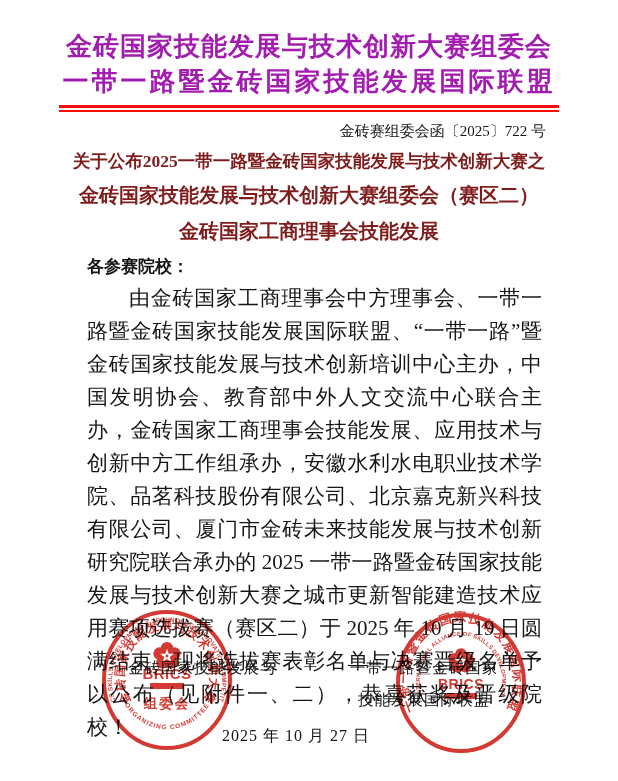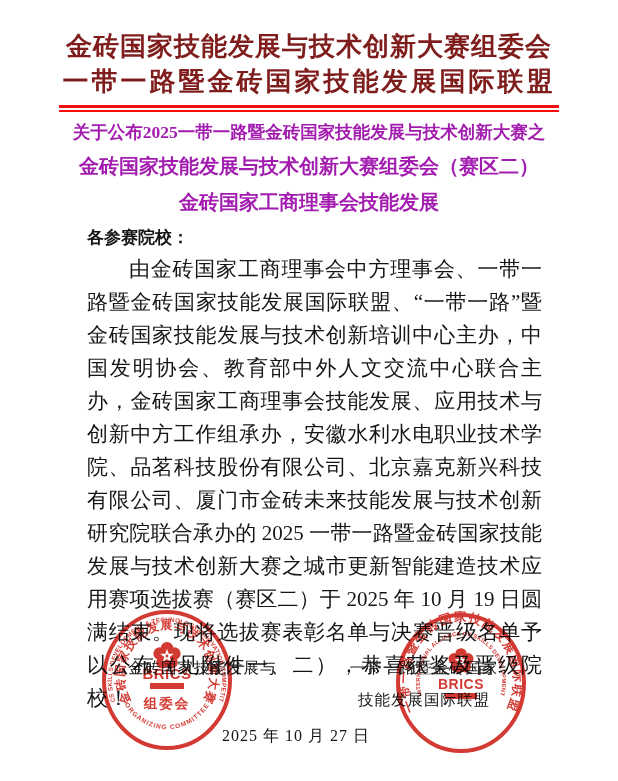--- a/index.html
+++ b/index.html
@@ -2,30 +2,30 @@
 <html><head>
 <meta charset="utf-8">
 <style>
   html,body { margin:0; padding:0; background:#ffffff; }
   .page {
     position:relative; width:618px; height:781px; background:#ffffff;
     font-family:"Liberation Serif","DejaVu Serif",serif; color:#151515;
     overflow:hidden;
   }
   
-  .red-head { padding-top:30px; text-align:center; color:#7f1d1d; font-weight:bold; }
+  .red-head { padding-top:30px; text-align:center; color:#a21caf; font-weight:bold; }
   .red-line1 { font-size:26px; line-height:34px; letter-spacing:1px; }
   .red-line2 { font-size:26px; line-height:36px; letter-spacing:3px; }
   .double-rule { width:500px; margin:5px auto 0 auto; }
   .rule-thick { height:3px; background:#f40e0e; }
   .rule-thin  { height:2px; background:#f40e0e; margin-top:2px; }
   .doc-number { margin-top:9px; padding-right:72px; text-align:right; font-size:15px; line-height:20px; }
 
   
-  .title-block { margin-top:7px; text-align:center; font-weight:bold; color:#a21caf; }
+  .title-block { margin-top:7px; text-align:center; font-weight:bold; color:#7f1d1d; }
   .title-l1 { font-size:17.5px; line-height:26px; }
   .title-l2 { font-size:20px; line-height:30px; margin-top:6px; }
   .title-l3 { font-size:20px; line-height:30px; margin-top:6px; }
 
   
   .salutation { margin:9px 0 0 87px; font-size:17px; font-weight:bold; }
   .body-text {
     width:455px; margin:4px 0 0 87px;
     font-size:21px; line-height:33px; text-align:justify; text-indent:2em;
   }
@@ -51,20 +51,21 @@
 
   <div class="red-head">
     <div class="red-line1">金砖国家技能发展与技术创新大赛组委会</div>
     <div class="red-line2">一带一路暨金砖国家技能发展国际联盟</div>
     <div class="double-rule">
       <div class="rule-thick"></div>
       <div class="rule-thin"></div>
     </div>
   </div>
 
+  <div class="doc-number">金砖赛组委会函〔2025〕722 号</div>
 
   <div class="title-block">
     <div class="title-l1">关于公布2025一带一路暨金砖国家技能发展与技术创新大赛之</div>
     <div class="title-l2">金砖国家技能发展与技术创新大赛组委会（赛区二）</div>
     <div class="title-l3">金砖国家工商理事会技能发展</div>
   </div>
 
   <div class="salutation">各参赛院校：</div>
   <p class="body-text">由金砖国家工商理事会中方理事会、一带一路暨金砖国家技能发展国际联盟、“一带一路”暨金砖国家技能发展与技术创新培训中心主办，中国发明协会、教育部中外人文交流中心联合主办，金砖国家工商理事会技能发展、应用技术与创新中方工作组承办，安徽水利水电职业技术学院、品茗科技股份有限公司、北京嘉克新兴科技有限公司、厦门市金砖未来技能发展与技术创新研究院联合承办的 2025 一带一路暨金砖国家技能发展与技术创新大赛之城市更新智能建造技术应用赛项选拔赛（赛区二）于 2025 年 10 月 19 日圆满结束。现将选拔赛表彰名单与决赛晋级名单予以公布（见附件一、二），恭喜获奖及晋级院校！</p>
 

